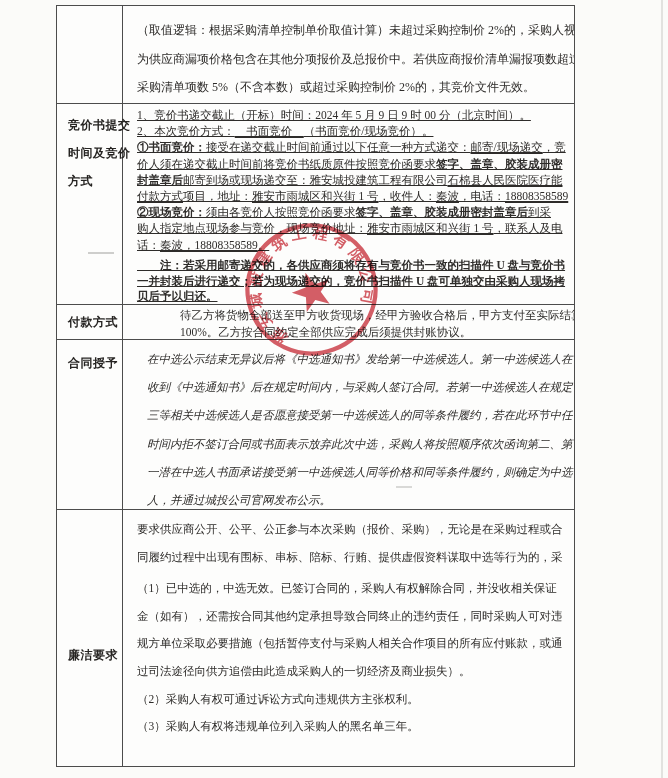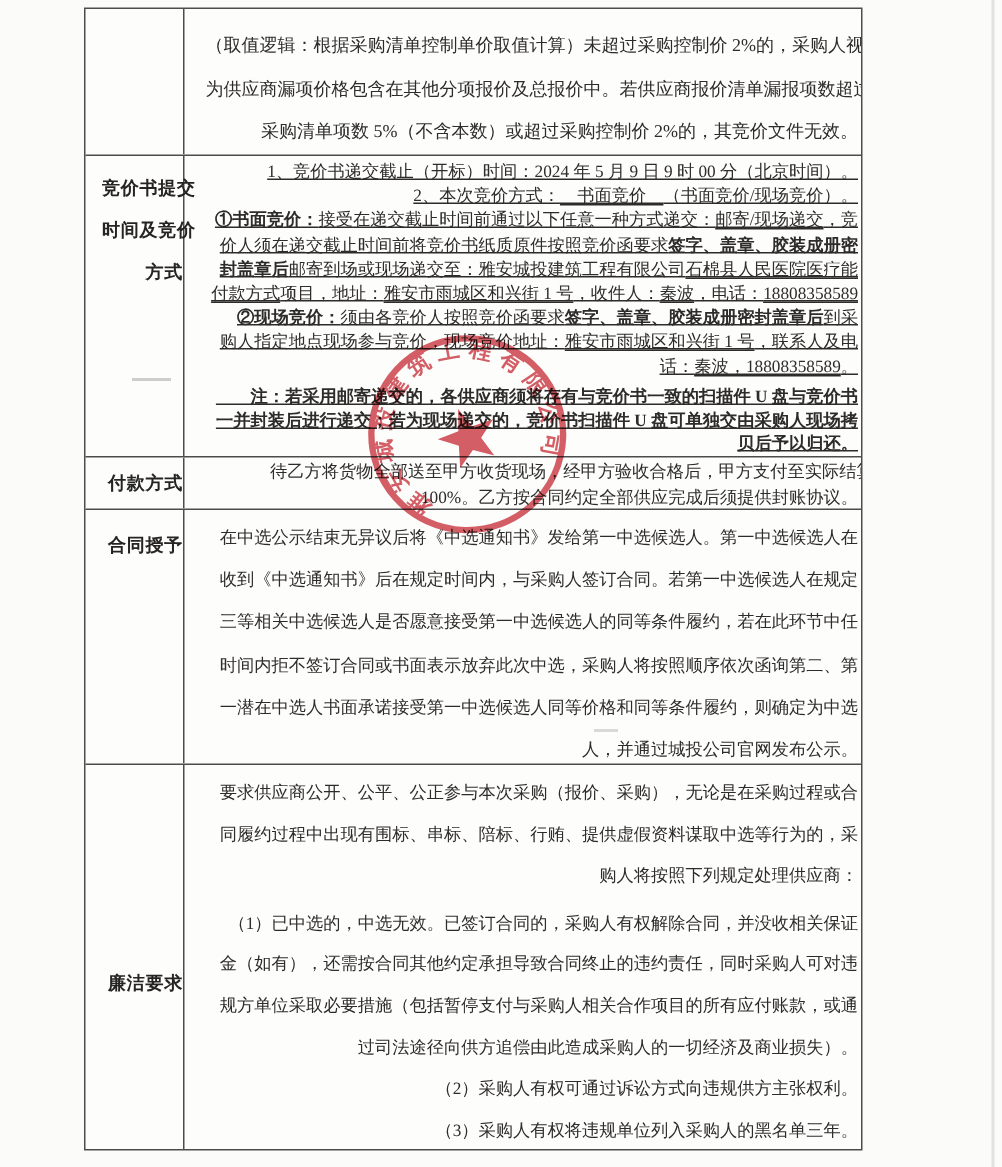--- a/index.html
+++ b/index.html
@@ -3,21 +3,21 @@
 <meta charset="utf-8">
 <style>
   html,body{margin:0;padding:0;}
   body{
     width:668px;height:778px;position:relative;overflow:hidden;
     background:#fbfbf9;
     font-family:"Liberation Serif","DejaVu Serif",serif;
     color:#2e2c2a;
     -webkit-font-smoothing:antialiased;
   }
-  #scan-page{position:absolute;inset:0;text-align:right;}
+  #scan-page{position:absolute;inset:0;}
   
   #edge-line{position:absolute;top:0;left:661px;width:2px;height:778px;background:#dcdcd8;opacity:.8;}
   #left-dash{position:absolute;left:88px;top:252px;width:26px;height:2px;background:#a8a8a4;opacity:.55;}
   #mid-dash{position:absolute;left:396px;top:486px;width:16px;height:2px;background:#b5b5b1;opacity:.5;}
 
   
   #doc-table{
     position:absolute;left:56px;top:5px;width:519px;height:762px;
     border:1px solid #4c4c4c;box-sizing:border-box;
     background:#fdfdfc;
@@ -45,24 +45,24 @@
   .row-submission .tcontent{padding-top:3px;text-decoration:underline;}
   .row-submission .line{line-height:16.2px;}
   .row-submission .para-note{margin-top:5px;}
   .row-submission .para-note .line{line-height:15.8px;font-weight:bold;}
 
   .row-payment{height:35px;gap:43px;}
   .row-payment .tlabel{justify-content:center;}
   .row-payment .tcontent{padding-top:2px;}
   .row-payment .line{line-height:17.2px;}
 
-  .row-contract{height:170px;}
+  .row-contract{height:170px;gap:10px;}
   .row-contract .tlabel{padding-top:9px;}
   .row-contract .tcontent{padding-top:5px;}
-  .row-contract .line{line-height:28.2px;}
+  .row-contract .line{line-height:28.2px;font-style:italic;}
 
   .row-integrity{height:257px;}
   .row-integrity .tlabel{padding-top:131px;}
   .row-integrity .tcontent{padding-top:6px;}
   .row-integrity .line{line-height:27.6px;}
   .row-integrity .para2{margin-top:4px;}
 
   
   #seal{
     position:absolute;left:241px;top:219px;width:141px;height:141px;
@@ -138,21 +138,20 @@
         </div>
       </div>
       <div class="trow row-integrity">
         <div class="tlabel">
           <div class="label-line">廉洁要求</div>
         </div>
         <div class="tcontent">
           <div>
             <div class="line"><span>要求供应商公开、公平、公正参与本次采购（报价、采购），无论是在采购过程或合</span></div>
             <div class="line"><span>同履约过程中出现有围标、串标、陪标、行贿、提供虚假资料谋取中选等行为的，采</span></div>
-            <div class="line"><span>购人将按照下列规定处理供应商：</span></div>
           </div>
           <div class="para2">
             <div class="line"><span>（1）已中选的，中选无效。已签订合同的，采购人有权解除合同，并没收相关保证</span></div>
             <div class="line"><span>金（如有），还需按合同其他约定承担导致合同终止的违约责任，同时采购人可对违</span></div>
             <div class="line"><span>规方单位采取必要措施（包括暂停支付与采购人相关合作项目的所有应付账款，或通</span></div>
             <div class="line"><span>过司法途径向供方追偿由此造成采购人的一切经济及商业损失）。</span></div>
           </div>
           <div>
             <div class="line"><span>（2）采购人有权可通过诉讼方式向违规供方主张权利。</span></div>
           </div>

